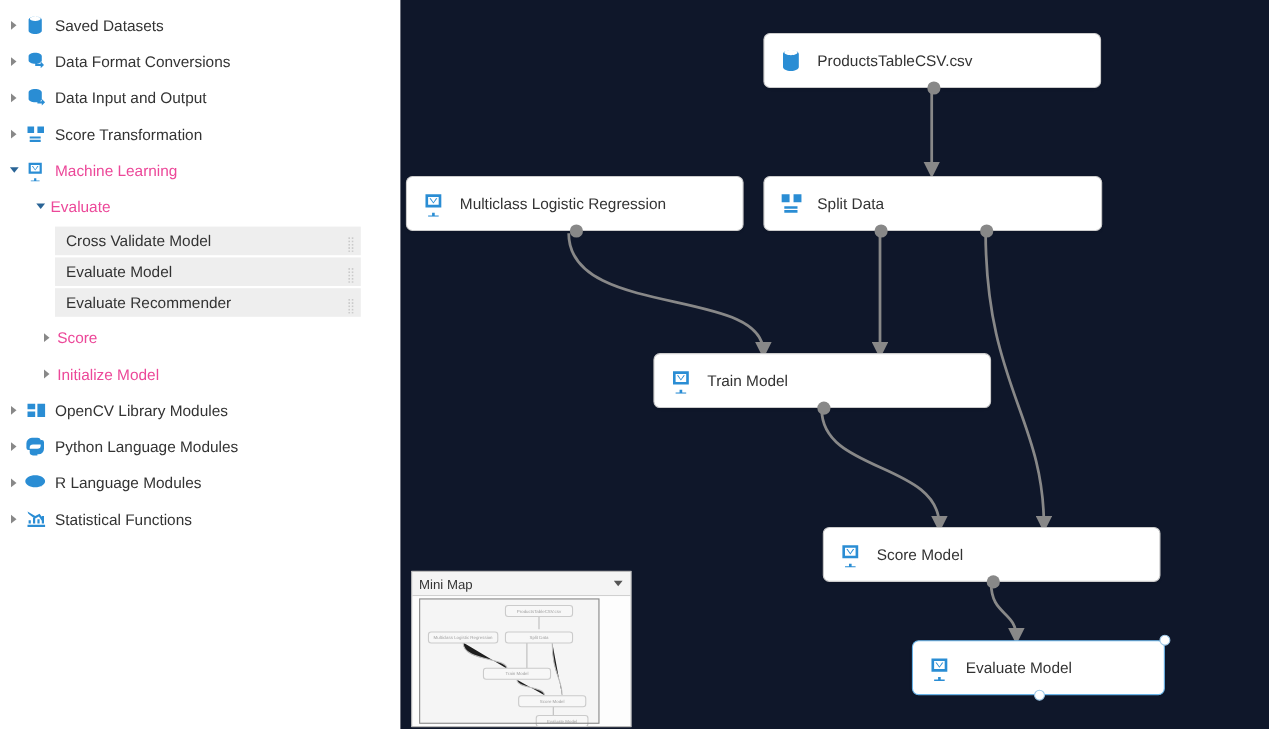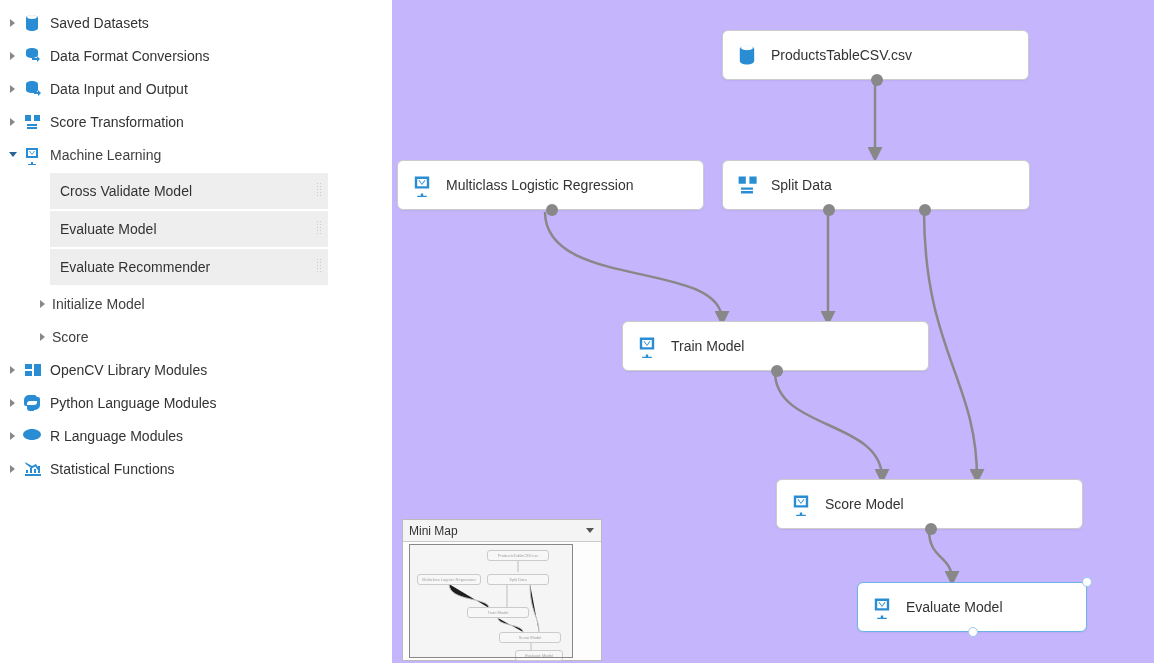--- a/index.html
+++ b/index.html
@@ -1,34 +1,34 @@
 <!DOCTYPE html>
 <html><head>
 <meta charset="utf-8">
 <style>
   * { box-sizing: border-box; margin: 0; padding: 0; }
   body { font-family: "Segoe UI", Arial, sans-serif; font-size: 14px; color: #333; background: #fff; width: 1154px; height: 663px; overflow: hidden; }
-  .app { display: flex; height: 100%; gap: 28px; }
+  .app { display: flex; height: 100%; }
 
   
   .sidebar { width: 364px; flex-shrink: 0; background: #fff; padding-top: 6px; overflow-y: auto; }
   .tree-item { display: flex; align-items: center; height: 33px; cursor: pointer; color: #333; }
   .tree-item .arrow { width: 14px; height: 14px; display: flex; align-items: center; justify-content: center; color: #777; margin-right: 2px; }
   .tree-item .icon { width: 20px; height: 20px; margin-right: 8px; color: #2a8dd4; display: flex; align-items:center; justify-content:center; flex-shrink:0; }
   .tree-item .label { white-space: nowrap; }
   .tree-item.depth0 { padding-left: 6px; }
   .tree-item.depth1 { padding-left: 30px; }
   .tree-item.depth2-header { padding-left: 36px; }
-  .tree-item.blue > .label { color: #404040; font-weight: 400; }
-
-  .leaf-item { height: 36px; margin: 2px 0 2px 50px; width: 278px; background: #eeeeee; display:flex; align-items:center; padding: 0 10px; cursor: grab; position: relative; }
+  .tree-item.blue > .label { color: #ec4899; font-weight: 400; }
+
+  .leaf-item { height: 26px; margin: 2px 0 2px 50px; width: 278px; background: #eeeeee; display:flex; align-items:center; padding: 0 10px; cursor: grab; position: relative; }
   .leaf-item .grip { position: absolute; right: 6px; top: 9px; width: 6px; height: 14px; background-image: radial-gradient(#bbb 1px, transparent 1px); background-size: 3px 3px; opacity: .7; }
 
   
-  .canvas-wrap { flex: 1; position: relative; background: #c4b5fd; }
+  .canvas-wrap { flex: 1; position: relative; background: #0f172a; }
   .canvas-svg { position: absolute; inset: 0; width: 100%; height: 100%; }
 
   .node { position: absolute; background: #fff; border: 1px solid #ccc; border-radius: 6px; box-shadow: 0 1px 2px rgba(0,0,0,.05); display:flex; align-items:center; padding: 0 14px 0 10px; height: 50px; }
   .node .node-icon { width: 28px; height: 28px; margin-right: 10px; color: #2a8dd4; display:flex; align-items:center; justify-content:center; flex-shrink:0; }
   .node .node-label { color: #333; font-size: 14px; white-space: nowrap; }
   .node.selected { border-color: #69b3e7; }
   .node .sel-handle { position: absolute; width: 10px; height: 10px; background:#fff; border:1px solid #9ec9e8; border-radius:50%; }
 
   .port { position: absolute; width: 12px; height: 12px; background: #888; border-radius: 50%; }
 
@@ -105,48 +105,56 @@
           </svg>
         </span>
       <span class="icon">
           <svg viewBox="0 0 20 20" width="20" height="20">
             <path fill="currentColor" d="M4 3h12v10H4V3zm2 2v6h8V5H6zm3 12h2v2H9v-2zm-3 2h8v1H6v-1zM8 6l2 3 2-3h1l-3 4-3-4h1z"></path>
           </svg>
         </span>
       <span class="label">Machine Learning</span>
     </div>
 
+      <div class="tree-item depth1 blue">
+        <span class="arrow">
+          <svg width="10" height="8">
+            <path d="M1 1l4 5 4-5z" fill="#2a6496"></path>
+          </svg>
+        </span>
+        <span class="label">Evaluate</span>
+      </div>
         <div class="leaf-item">
           <span>Cross Validate Model</span>
           <span class="grip"></span>
         </div>
         <div class="leaf-item">
           <span>Evaluate Model</span>
           <span class="grip"></span>
         </div>
         <div class="leaf-item">
           <span>Evaluate Recommender</span>
           <span class="grip"></span>
         </div>
 
       <div class="tree-item depth2-header blue">
         <span class="arrow">
           <svg width="8" height="10">
             <path d="M1 1l5 4-5 4z" fill="#888"></path>
           </svg>
         </span>
-        <span class="label">Initialize Model</span>
+        <span class="label">Score</span>
       </div>
       <div class="tree-item depth2-header blue">
         <span class="arrow">
           <svg width="8" height="10">
             <path d="M1 1l5 4-5 4z" fill="#888"></path>
           </svg>
         </span>
-        <span class="label">Score</span>
+        <span class="label">Initialize Model</span>
       </div>
 
     <div class="tree-item depth0">
       <span class="arrow">
           <svg width="8" height="10">
             <path d="M1 1l5 4-5 4z" fill="#888"></path>
           </svg>
         </span>
       <span class="icon">
           <svg viewBox="0 0 20 20" width="20" height="20">

